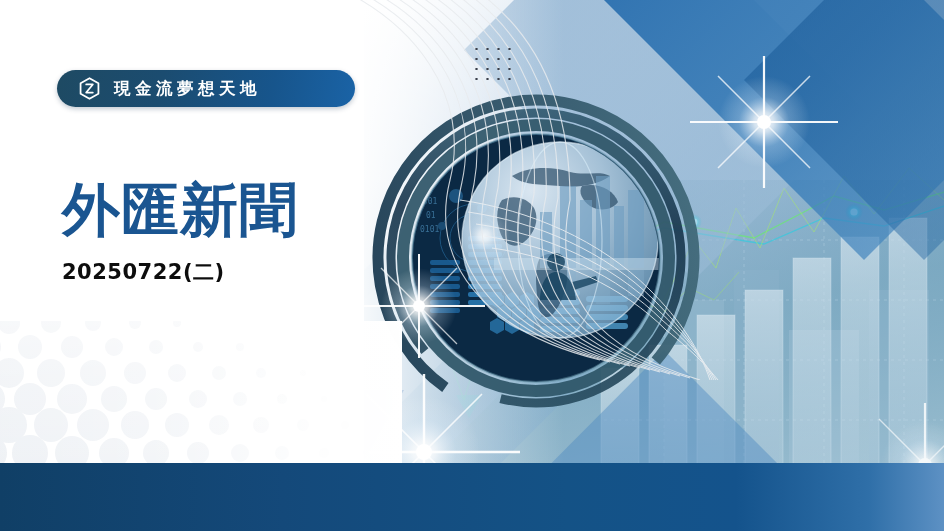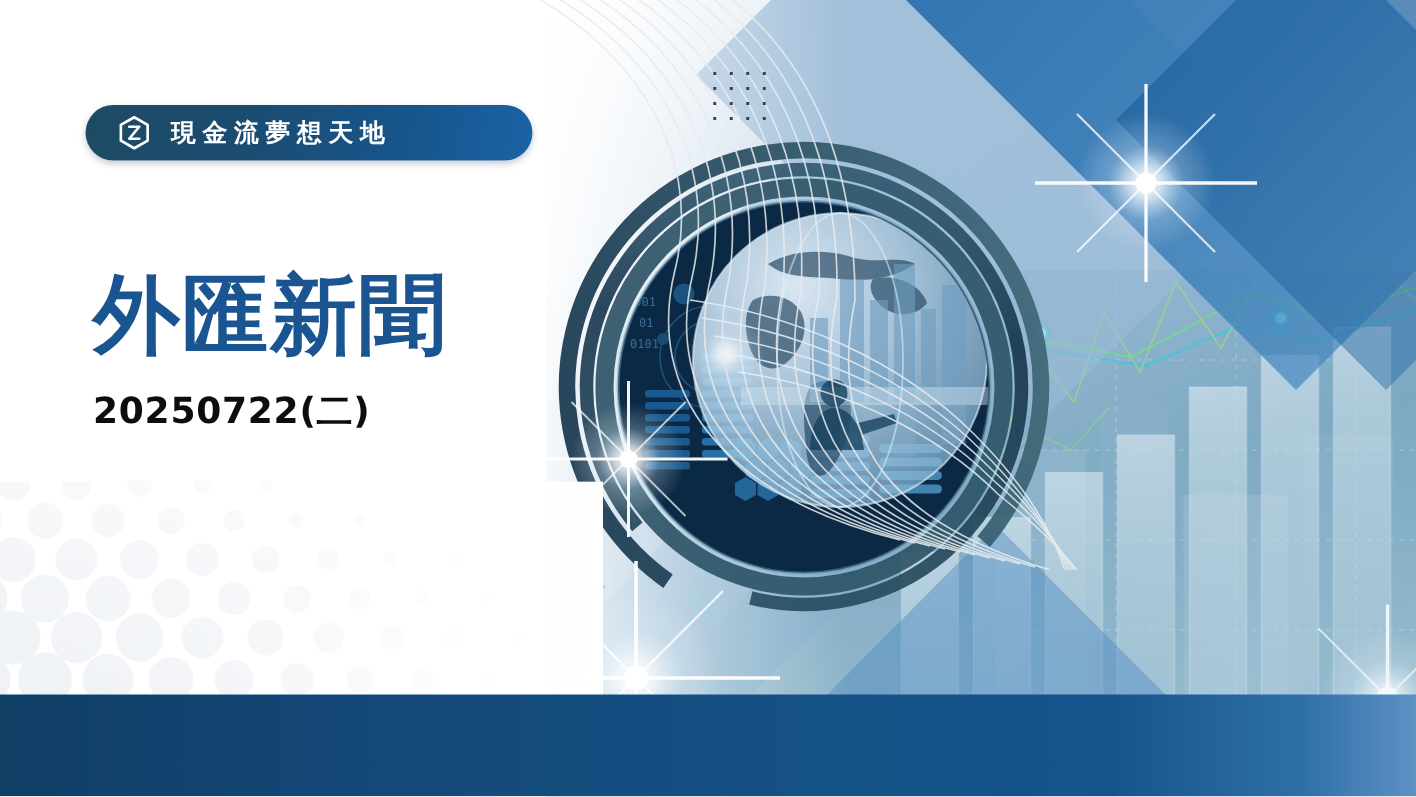--- a/index.html
+++ b/index.html
@@ -75,21 +75,21 @@
     font-size: 58px;
     font-weight: 800;
     color: #1a5591;
     letter-spacing: 1px;
     line-height: 1.3;
     white-space: nowrap;
     font-family: "DejaVu Sans", "Liberation Sans", sans-serif;
   }
   .date-line {
     margin-top: 10px;
-    font-size: 24px;
+    font-size: 21px;
     font-weight: 700;
     color: #0d0d0d;
     letter-spacing: 0.5px;
     white-space: nowrap;
     font-family: "DejaVu Sans", "Liberation Sans", sans-serif;
   }
 </style>
 </head>
 <body>
 

